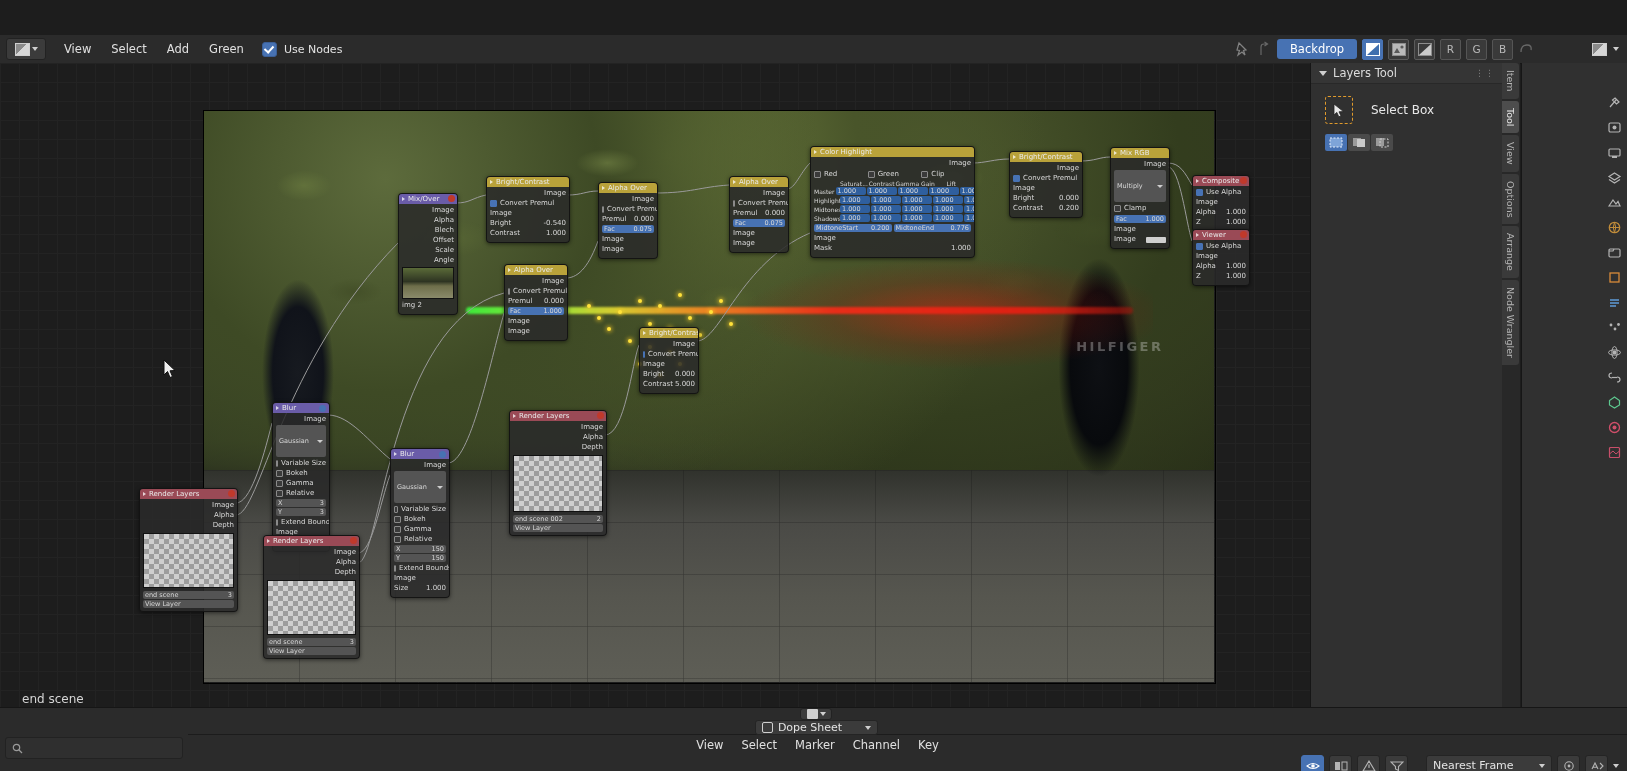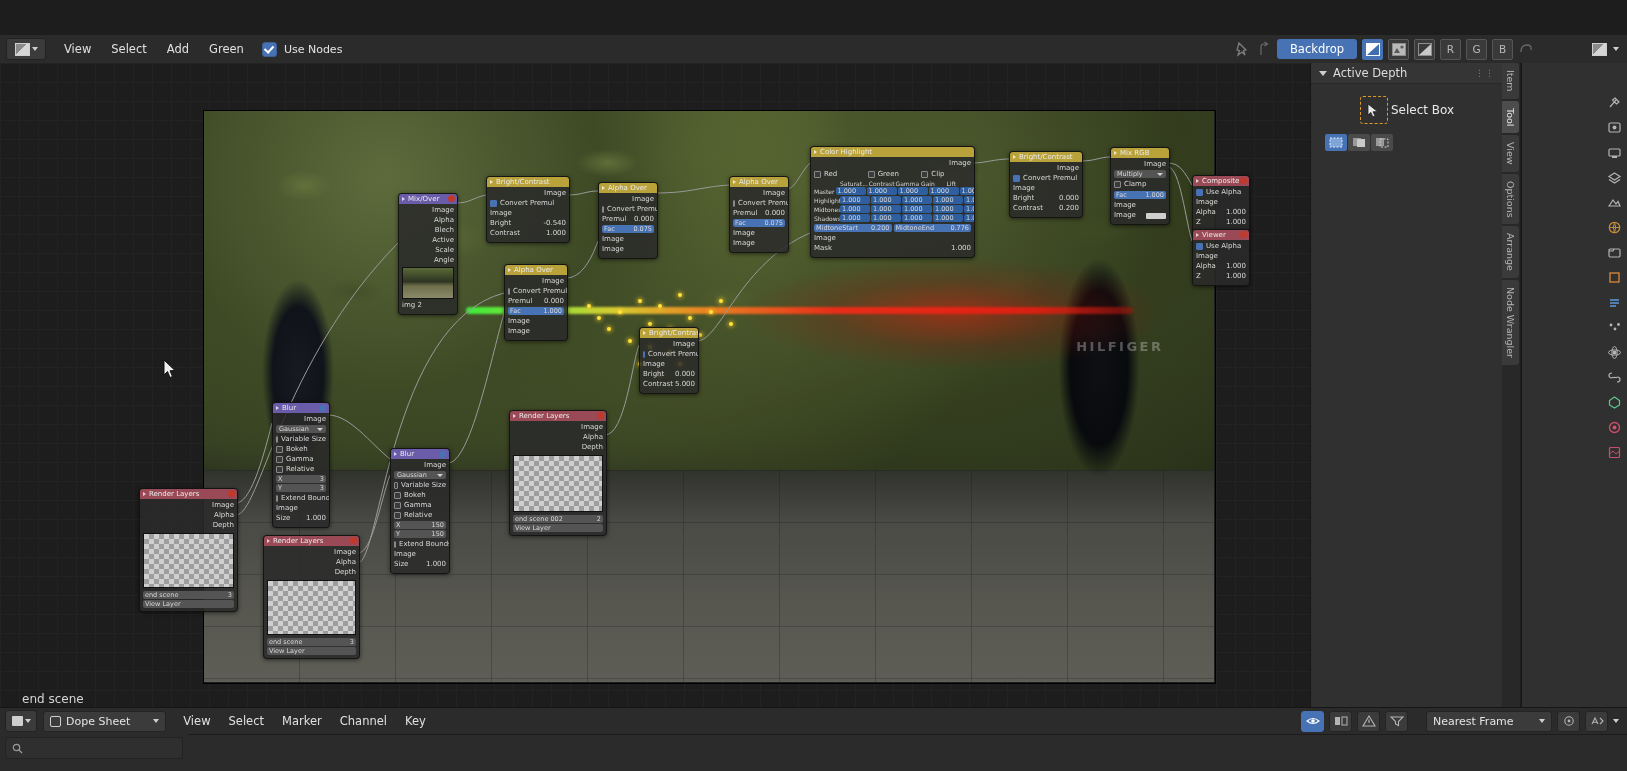--- a/index.html
+++ b/index.html
@@ -114,35 +114,35 @@
   .fld.blue{background:#4772b3;}
   .fld.blue2{background:#2f5f9e;}
   .cb{width:5px;height:5px;border:1px solid #8a8a8a;border-radius:1px;background:#3a3a3a;
       display:inline-block;margin-right:3px;vertical-align:middle;}
   .cb.on{background:#4772b3;border-color:#4772b3;}
   .preview{background:
       conic-gradient(#9d9d9d 0 25%,#cfcfcf 0 50%,#9d9d9d 0 75%,#cfcfcf 0);
       background-size:10px 10px;border:1px solid #111;}
   .nodeclose{position:absolute;right:2px;top:1px;width:7px;height:7px;border-radius:50%;
              background:#c0392b;font-size:6px;line-height:7px;text-align:center;color:#fff;}
-  .dropdown{background:#545454;border-radius:2px;height:8px;line-height:8px;padding:0 3px;
+  .dropdown{background:#545454;border-radius:2px;height:8px;line-height:8px;padding:12px 3px;
             display:flex;align-items:center;justify-content:space-between;font-size:6.5px;}
 
   
   .wires{position:absolute;left:0;top:0;width:1310px;height:644px;pointer-events:none;}
 
   
   .nregion{position:absolute;left:1310px;top:28px;width:192px;height:644px;background:#303030;
            border-left:1px solid #161616;}
   .panel-hdr{height:20px;display:flex;align-items:center;gap:6px;padding:0 8px;background:#353535;
              border-bottom:1px solid #282828;font-size:11.5px;color:#dcdcdc;}
   .panel-tri{width:0;height:0;border-left:4px solid transparent;border-right:4px solid transparent;
              border-top:5px solid #cfcfcf;}
   .dots{margin-left:auto;color:#777;letter-spacing:1px;font-size:9px;}
-  .tool-row{display:flex;align-items:center;gap:3px;padding:12px 14px 6px;justify-content:center;}
+  .tool-row{display:flex;align-items:center;gap:18px;padding:12px 14px 6px;}
   .tool-icon{width:26px;height:26px;border:1.6px dashed #e09a2c;border-radius:3px;
              display:flex;align-items:center;justify-content:center;}
   .tool-name{font-size:12px;color:#e8e8e8;}
   .mode-row{display:flex;gap:1px;padding:4px 14px;}
   .mbtn{width:22px;height:17px;background:#4a4a4a;border-radius:2px;
         display:flex;align-items:center;justify-content:center;}
   .mbtn.on{background:#4772b3;}
 
   
   .vtabs{position:absolute;left:1502px;top:28px;width:18px;height:644px;background:#282828;}
@@ -158,21 +158,21 @@
               align-items:center;gap:7px;padding-top:4px;}
   .ptab{width:18px;height:18px;display:flex;align-items:center;justify-content:center;}
 
   
   .endscene{position:absolute;left:22px;top:629px;font-size:12px;color:#d6d6d6;}
 
   
   .dope{position:absolute;left:0;top:672px;width:1627px;height:99px;background:#2b2b2b;
         border-top:1px solid #161616;}
   .dope-hdr{height:26px;display:flex;align-items:center;border-bottom:1px solid #1c1c1c;
-            background:#2b2b2b;}
+            background:#2b2b2b;flex-direction:column;}
   .dope-editor-ic{width:30px;height:20px;margin-left:5px;background:#3b3b3b;border:1px solid #222;
                   border-radius:3px;display:flex;align-items:center;justify-content:center;gap:2px;}
   .select-ds{background:#3b3b3b;border:1px solid #242424;border-radius:3px;height:19px;
              display:flex;align-items:center;gap:5px;padding:0 6px;margin-left:6px;font-size:11px;}
   .dmenu{display:flex;align-items:center;margin-left:8px;}
   .dmenu span{padding:3px 9px;font-size:11.5px;color:#e0e0e0;}
   .dope-right{margin-left:auto;display:flex;align-items:center;gap:5px;padding-right:8px;}
   .icbtn{width:21px;height:19px;background:#3b3b3b;border:1px solid #242424;border-radius:3px;
          display:flex;align-items:center;justify-content:center;}
   .icbtn.on{background:#4772b3;border-color:#4772b3;}
@@ -340,21 +340,21 @@
         <div class="row r">
             <span>Image</span>
           </div>
         <div class="row r">
             <span>Alpha</span>
           </div>
         <div class="row r">
             <span>Blech</span>
           </div>
         <div class="row r">
-            <span>Active</span>
+            <span>Offset</span>
           </div>
         <div class="row r">
             <span>Scale</span>
           </div>
         <div class="row r">
             <span>Angle</span>
           </div>
         <div class="preview" style="height:30px;margin-top:2px;
              background:linear-gradient(to bottom,#5a6a38,#2e3422 45%,#6e6e4a 60%,#8a8a6a);"></div>
         <div class="row l" style="margin-top:2px;">
@@ -876,21 +876,21 @@
     <svg style="position:absolute;left:163px;top:296px;" width="14" height="20">
       <path d="M1 1 L1 16 L4.5 12.5 L7 18.5 L9.5 17.5 L7 11.8 L12 11.5 Z" fill="#f0f0f0" stroke="#111" stroke-width="1"></path>
     </svg>
 
     <div class="endscene">end scene</div>
   </div>
 
   <div class="nregion">
     <div class="panel-hdr">
       <span class="panel-tri"></span>
-      <span>Active Depth</span>
+      <span>Layers Tool</span>
       <span class="dots">⋮⋮</span>
     </div>
     <div class="tool-row">
       <span class="tool-icon">
         <svg width="13" height="15" viewBox="0 0 13 15">
             <path d="M1 1 L1 12 L3.8 9.4 L5.8 13.8 L8 12.9 L6 8.8 L10.5 8.6 Z" fill="#e8e8e8" stroke="#222" stroke-width=".8"></path>
           </svg>
       </span>
       <span class="tool-name">Select Box</span>
     </div>

